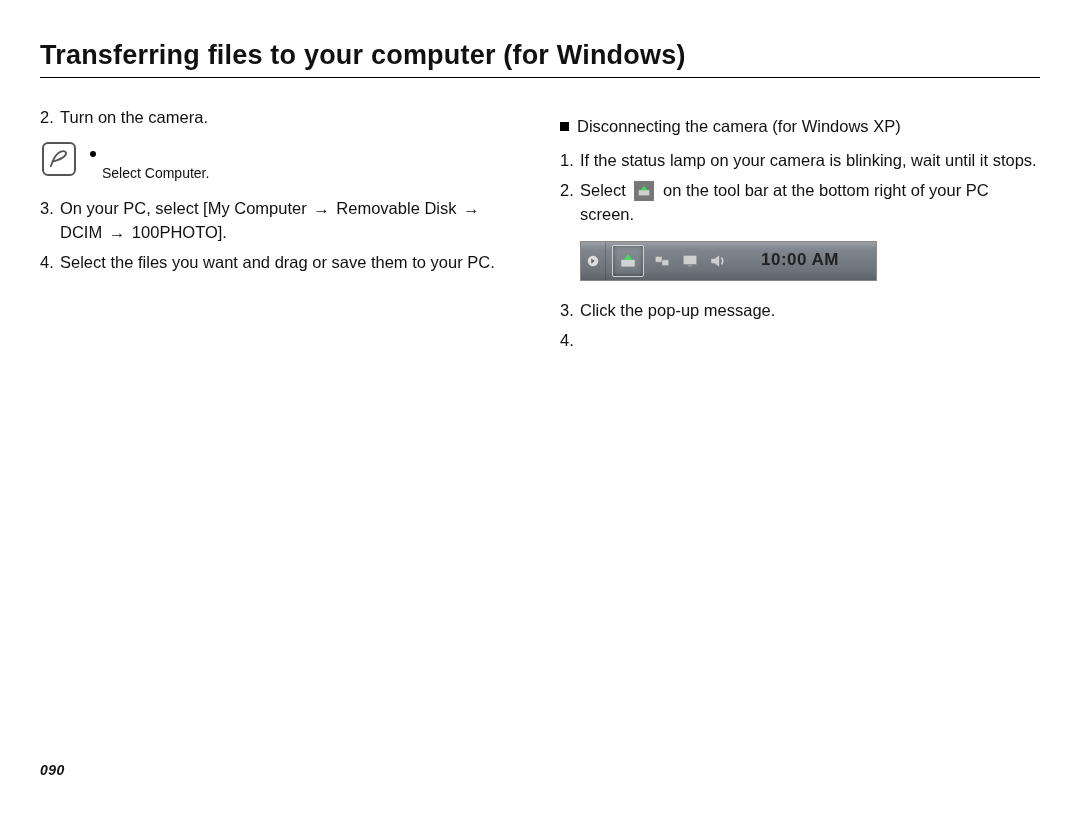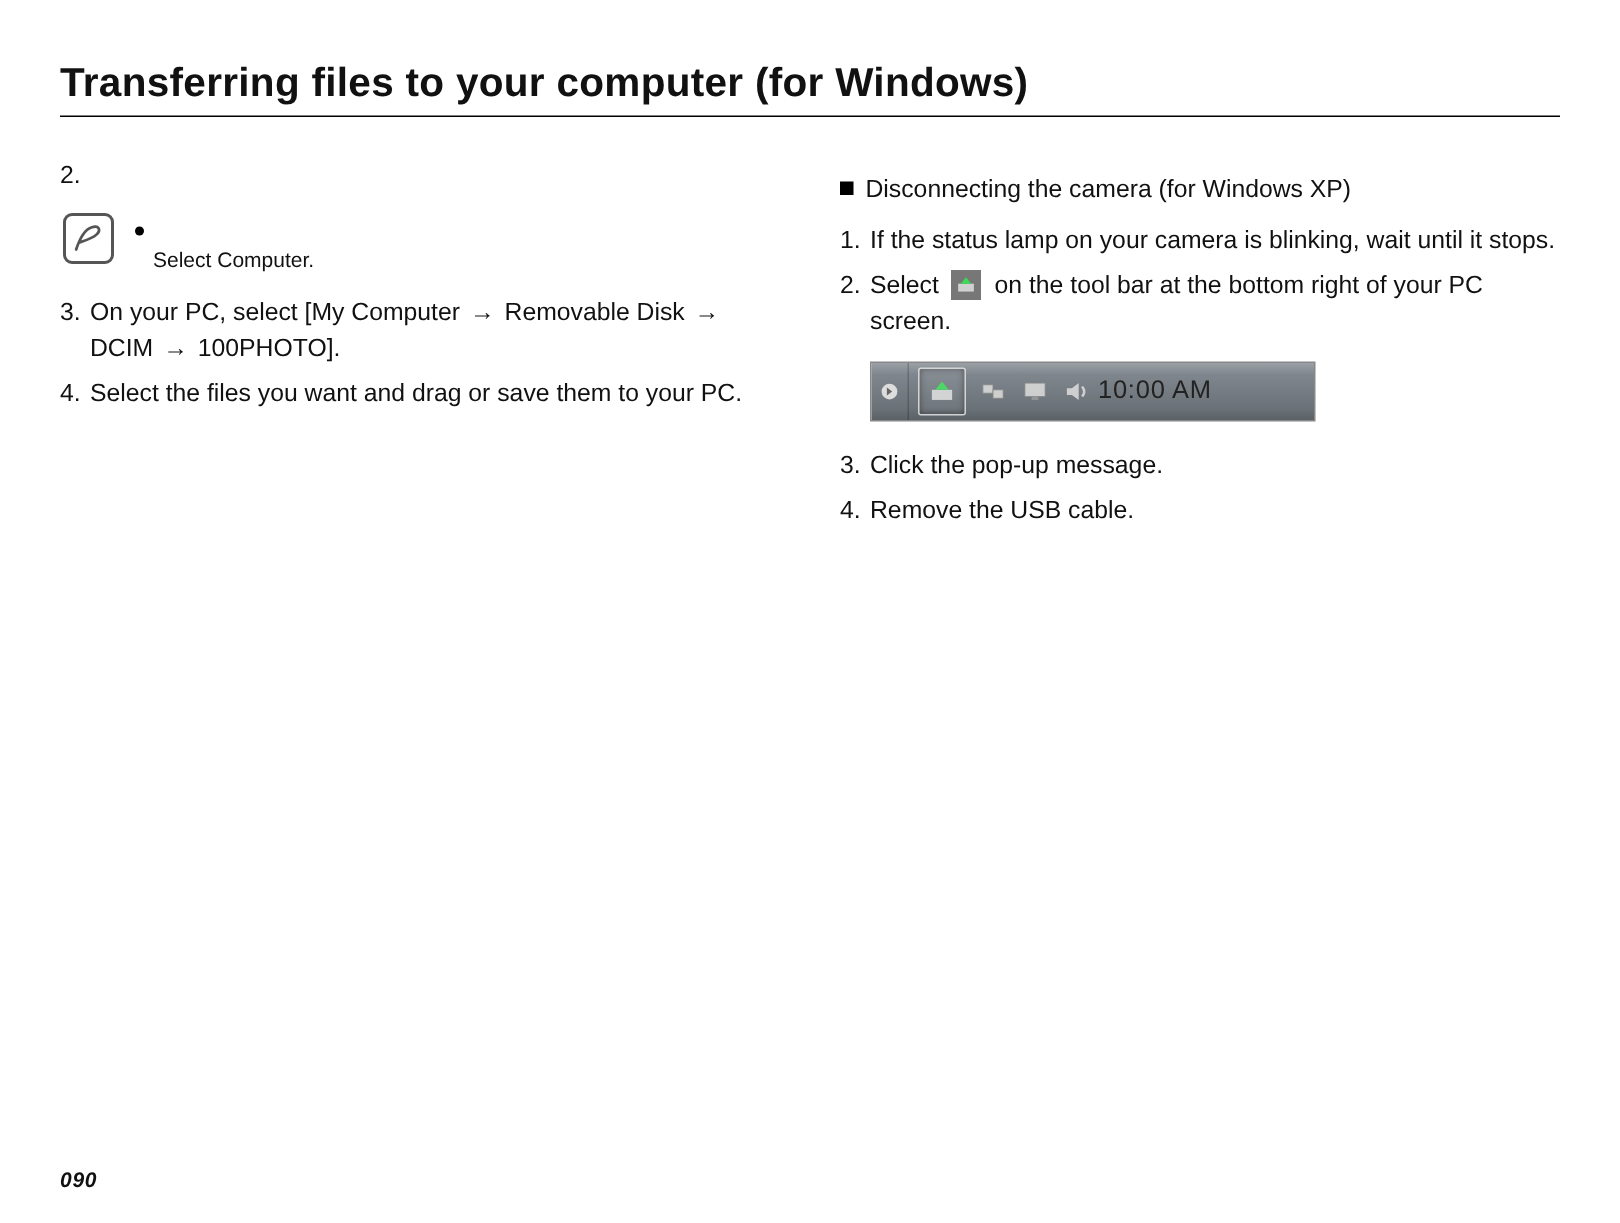--- a/index.html
+++ b/index.html
@@ -93,21 +93,21 @@
     top: -1px;
   }
   .arrow {
     display: inline-block;
     margin: 0 2px;
     font-weight: bold;
   }
   b { font-weight: normal; }
   .page-num {
     position: absolute;
-    bottom: 21px;
+    bottom: 37px;
     left: 40px;
     font-size: 14px;
     font-weight: bold;
     font-style: italic;
     letter-spacing: 0.5px;
   }
   
   .tray-icon-inline {
     display: inline-flex;
     vertical-align: middle;
@@ -157,42 +157,43 @@
     width: 30px;
     height: 30px;
     border: 1.5px solid #ddd;
     background: rgba(255,255,255,0.05);
     box-shadow: inset 0 0 4px rgba(0,0,0,0.5);
     border-radius: 2px;
     margin: 0 4px;
   }
   .tb-time {
     flex: 1;
-    text-align: left;
+    text-align: center;
     padding-right: 8px;
     color: #222;
     font-size: 17px;
-    font-weight: 400;
+    font-weight: 700;
     letter-spacing: 0.5px;
   }
 </style>
 </head>
 <body>
 
 <div class="page">
 
   <h1>Transferring files to your computer (for Windows)</h1>
   <hr class="rule">
 
   <div class="cols">
 
     <div class="col">
 
       <div class="step">
         <span class="num">2.</span>
+        <span>Turn on the camera.</span>
       </div>
 
 
       <div class="note-box">
         <div class="note-icon">
           <svg width="22" height="22" viewBox="0 0 24 24" fill="none">
             <path d="M3 20 C5 14 8 6 14 4 C20 2 21 6 18 9 C15 12 8 14 5 15" stroke="#555" stroke-width="2" stroke-linecap="round" fill="none"></path>
           </svg>
         </div>
         <div class="note-text">
@@ -277,20 +278,19 @@
         <div class="tb-time">10:00 AM</div>
       </div>
 
       <div class="step">
         <span class="num">3.</span>
         <span>Click the pop-up message.</span>
       </div>
 
       <div class="step">
         <span class="num">4.</span>
-        <span>Remove the USB cable.</span>
       </div>
 
     </div>
   </div>
 
   <div class="page-num">090</div>
 </div>
 
 </body></html>

